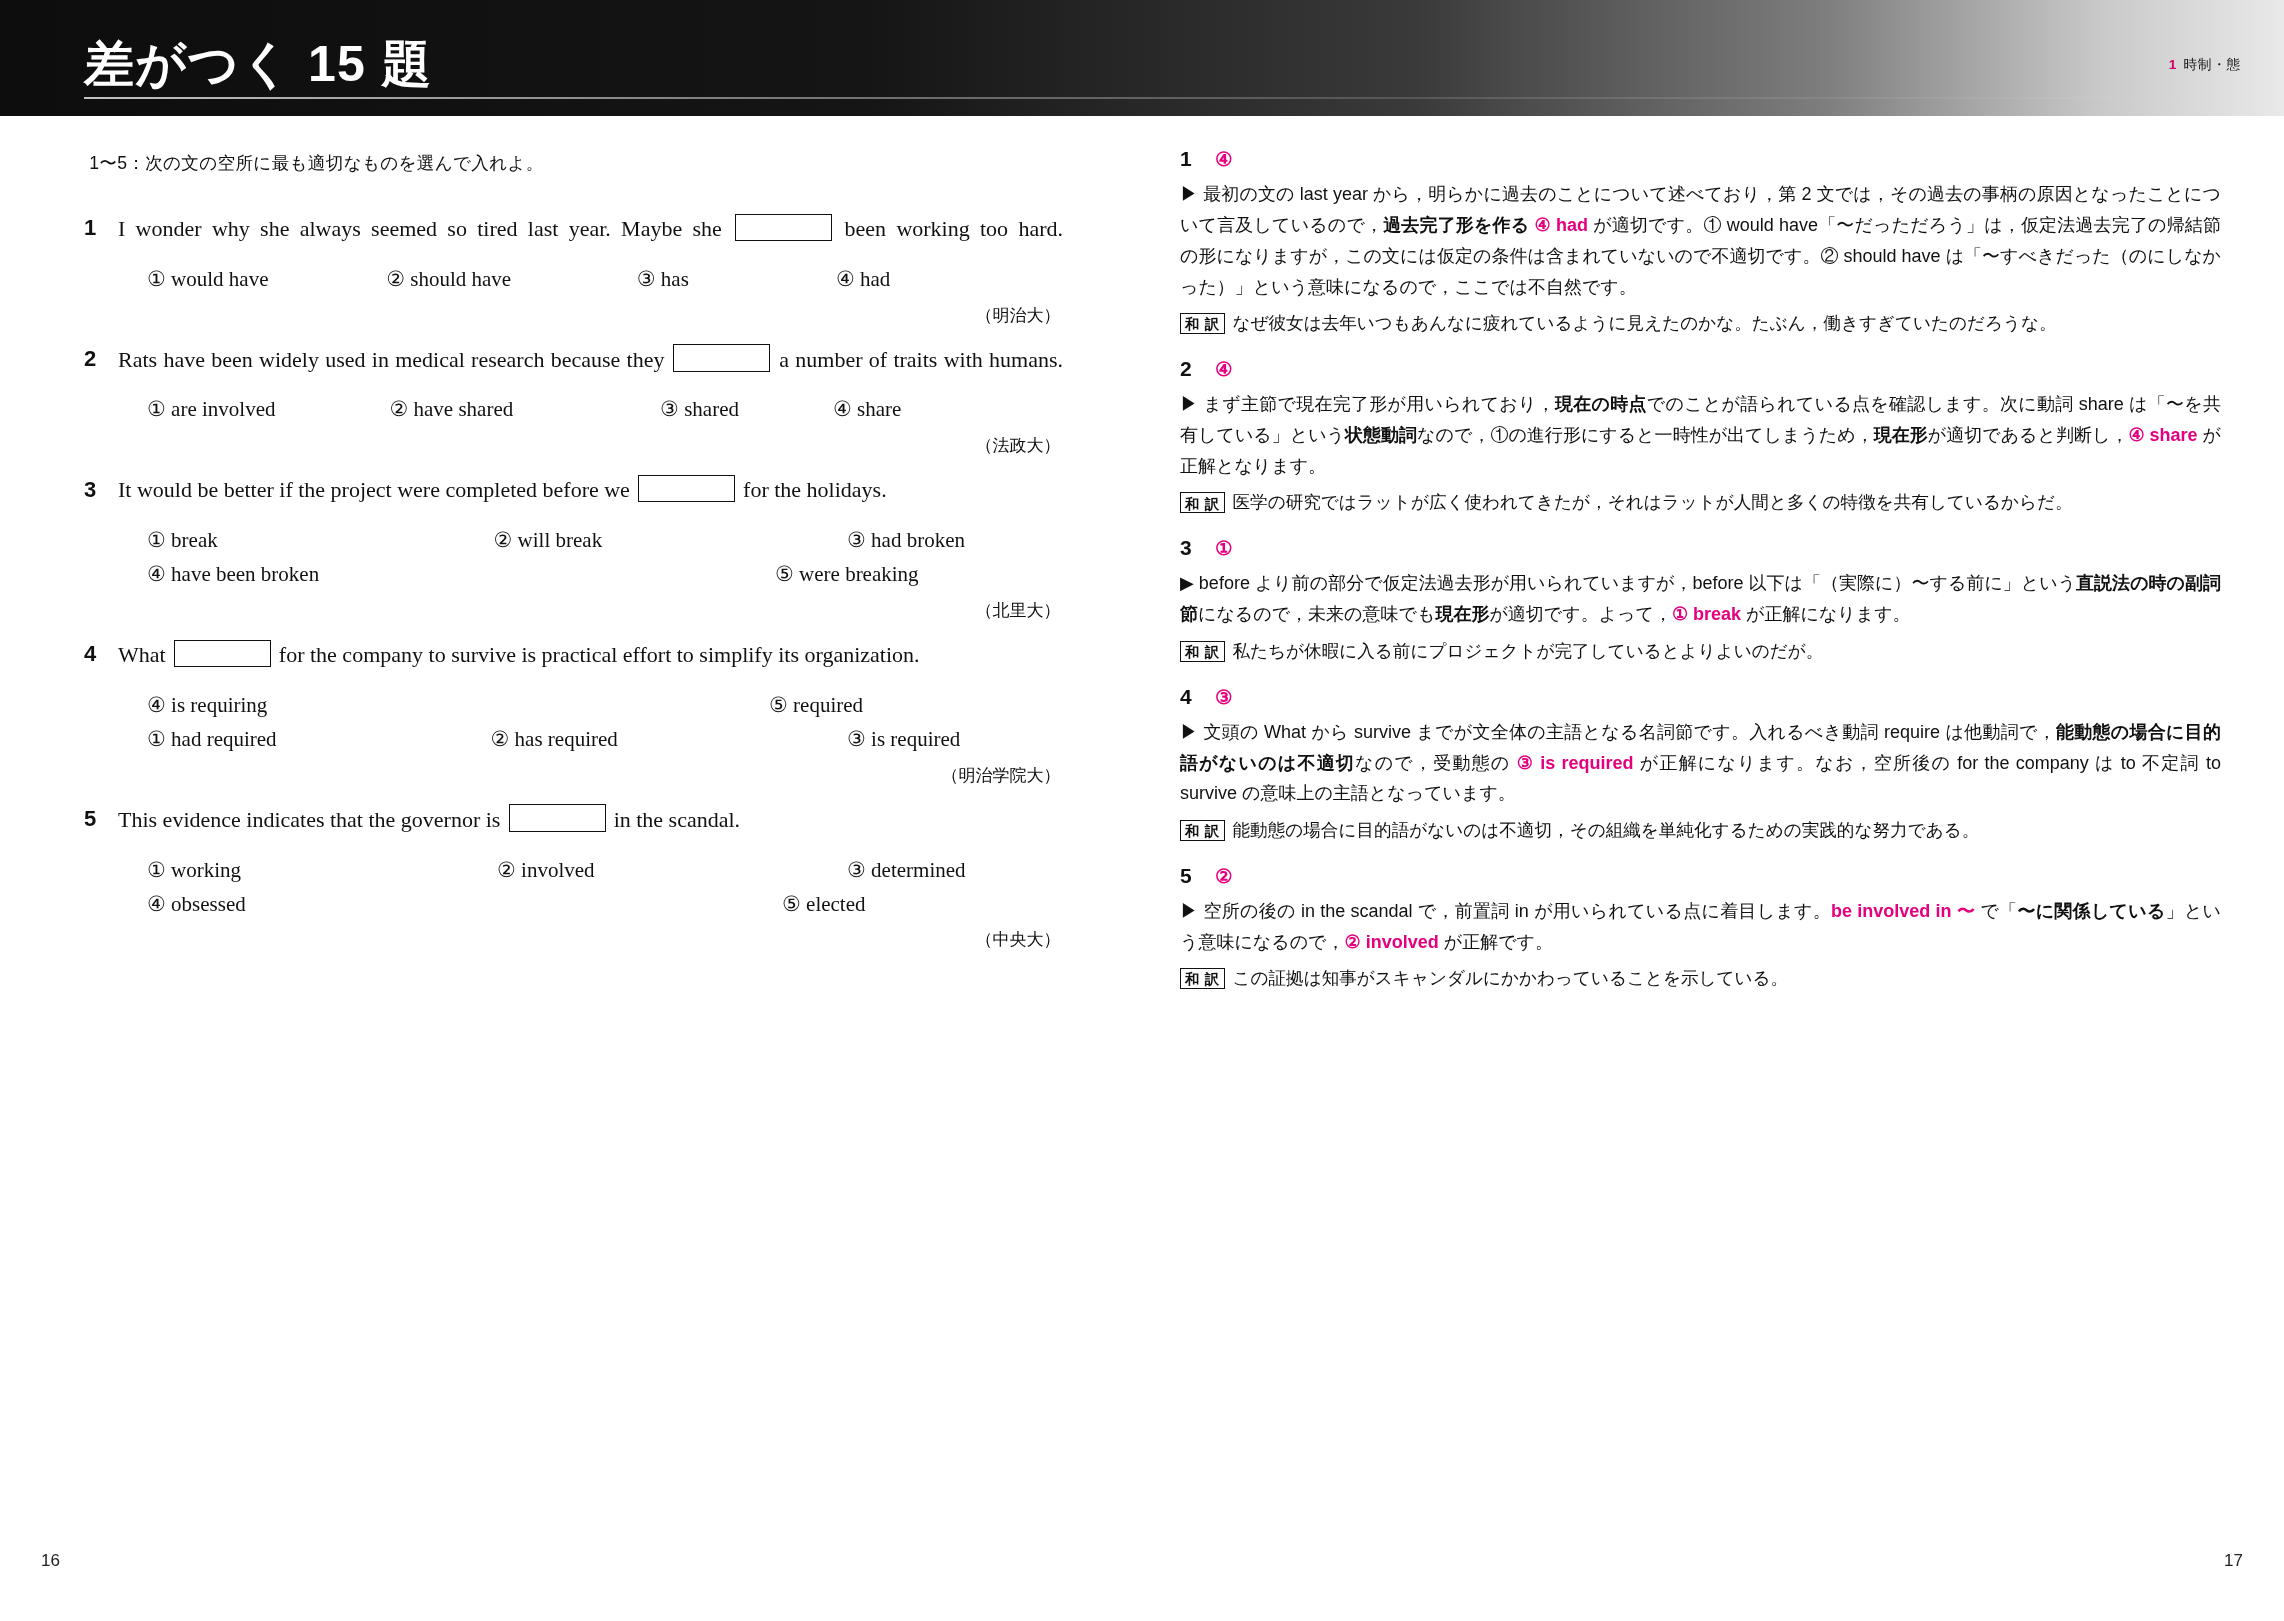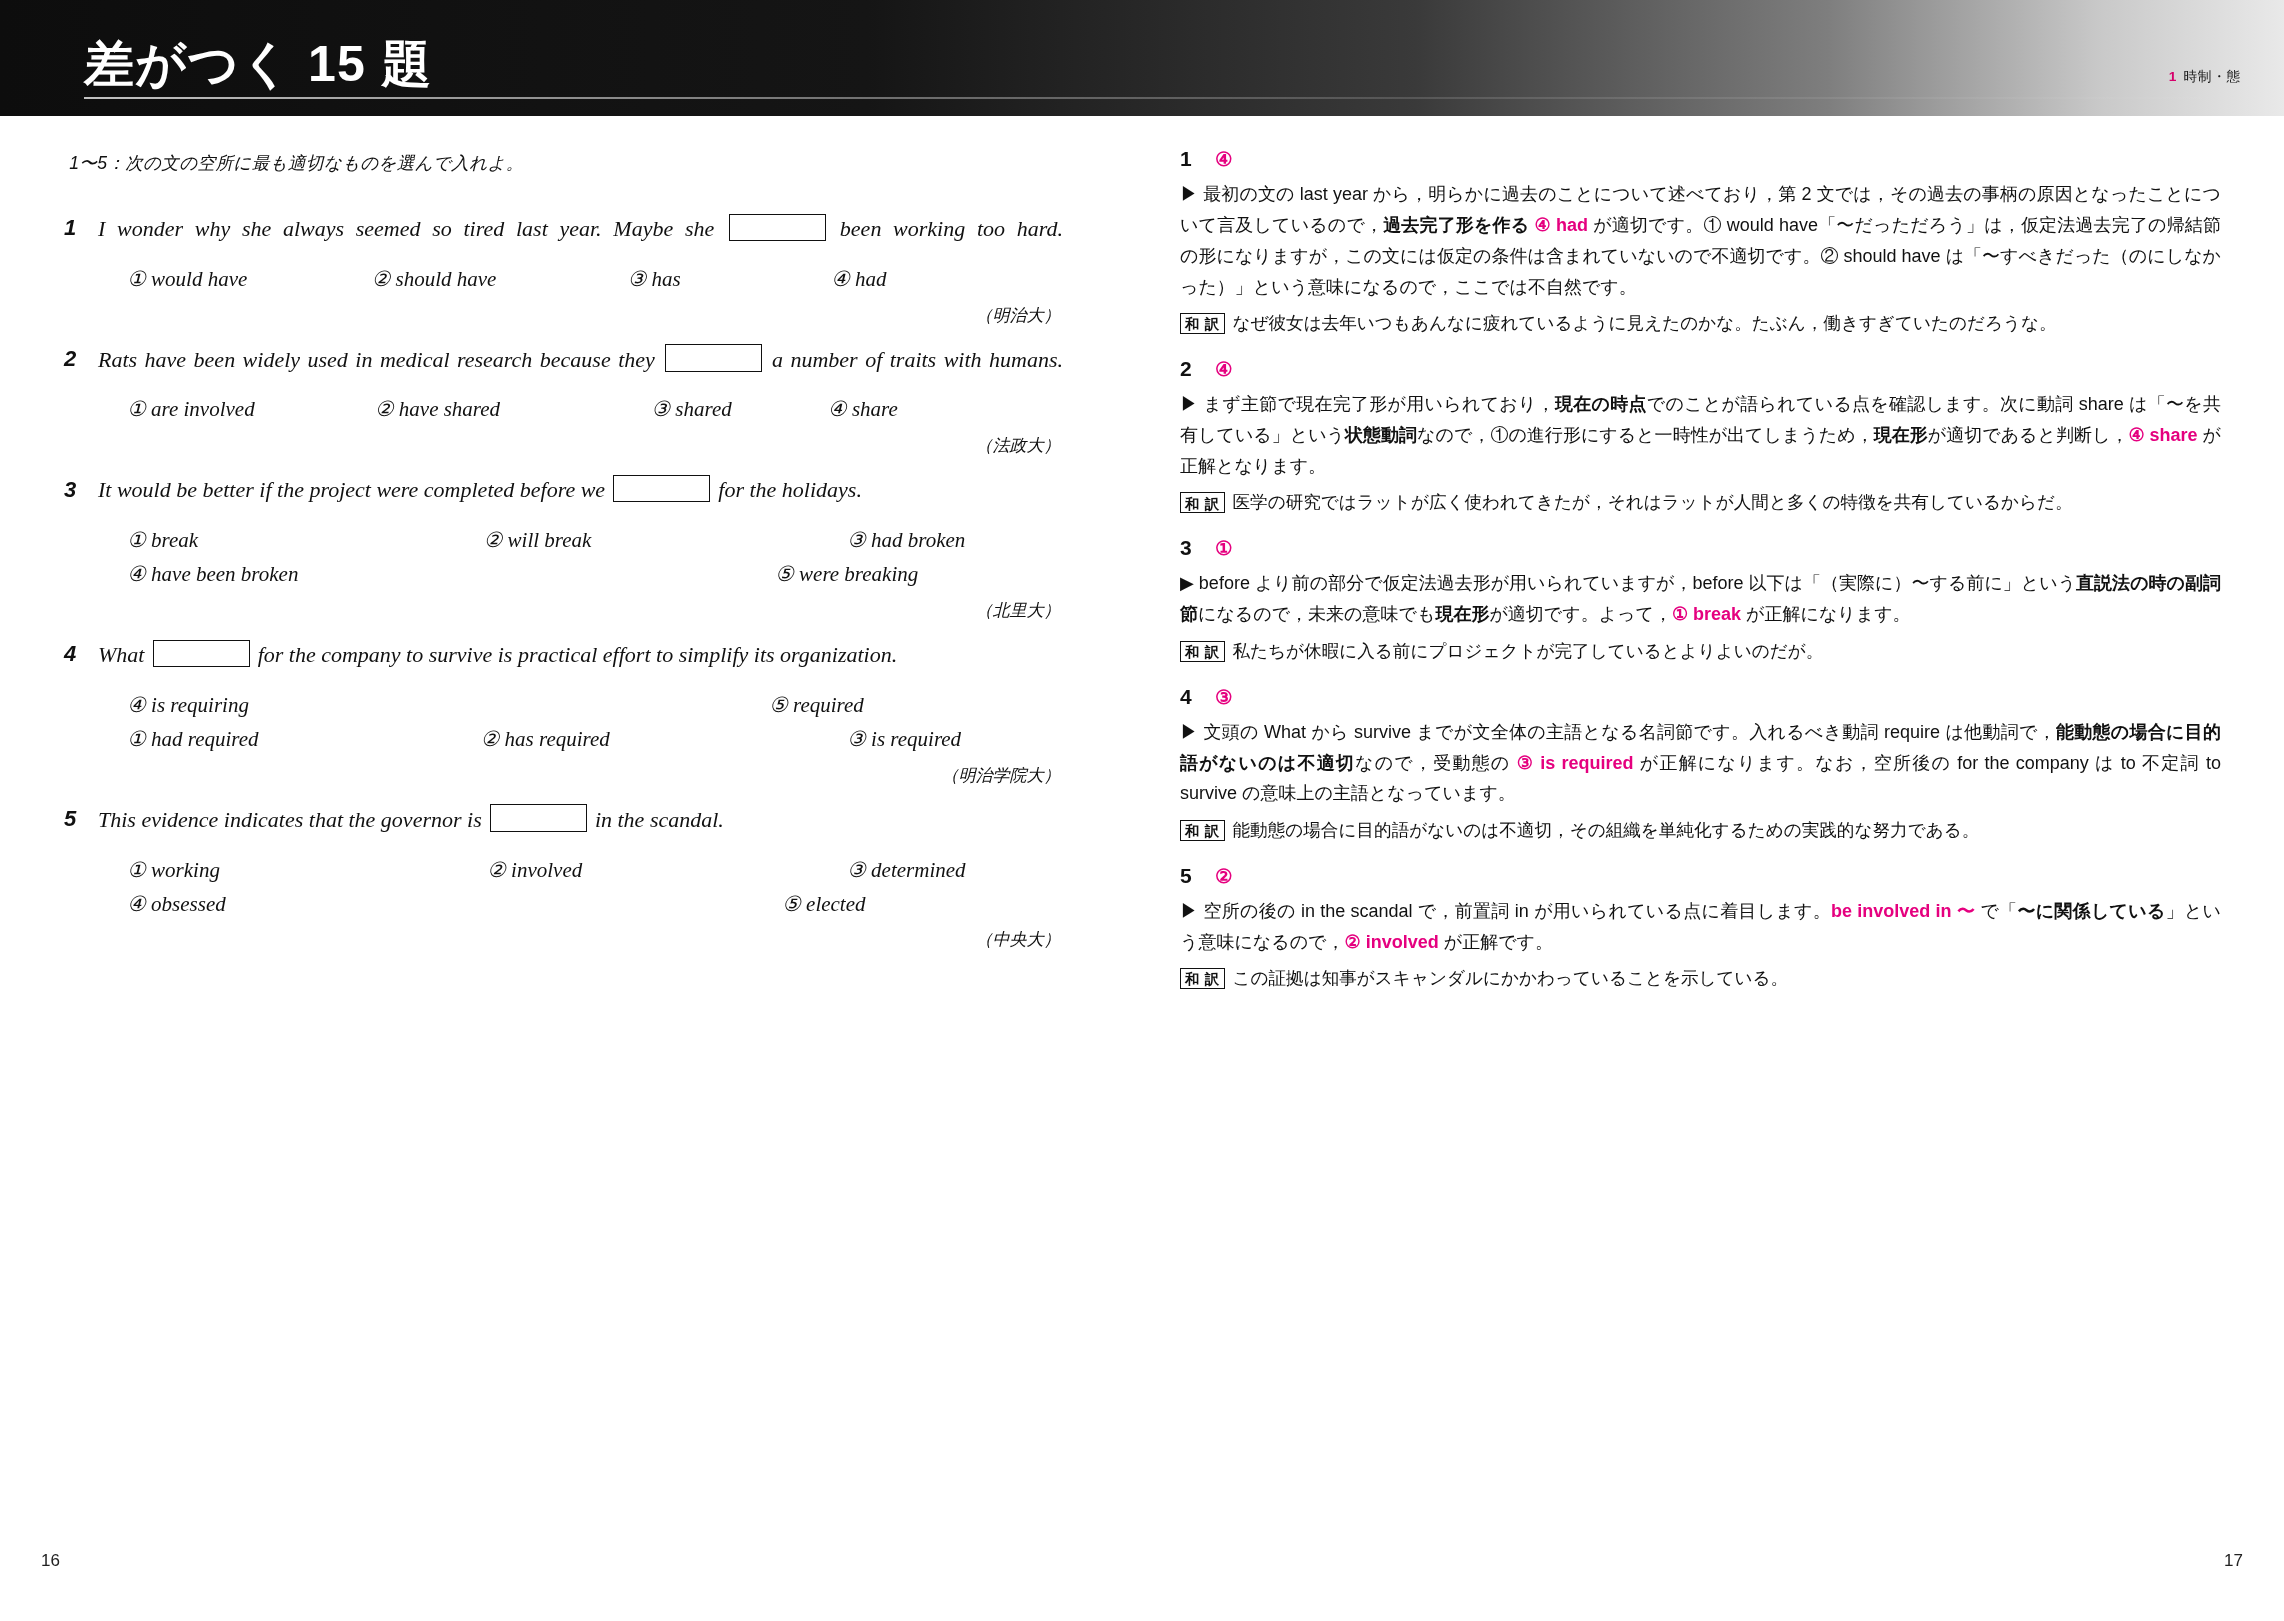--- a/index.html
+++ b/index.html
@@ -33,42 +33,41 @@
     letter-spacing: 1.3px;
   }
   .header-rule {
     position: absolute;
     left: 84px; right: 0; bottom: 17px;
     height: 2px;
     background: linear-gradient(90deg, rgba(255,255,255,.75), rgba(255,255,255,.15) 60%, rgba(255,255,255,0));
   }
   .header-chapter {
     position: absolute;
-    right: 43px; top: 68px;
+    right: 43px; top: 56px;
     font-family: "Liberation Sans", sans-serif;
     font-size: 13.7px;
     color: #1b1b1b;
     letter-spacing: 0.7px;
   }
   .header-chapter .num {
     color: #d6006b;
     font-weight: bold;
     margin-right: 6.5px;
   }
   
   .body {
     flex: 1 1 auto;
     display: flex;
     position: relative;
   }
   .col-left {
     width: 1141px;
-    padding: 31px 78px 0 64px;
-    position: relative;
-    font-style: italic;
+    padding: 31px 78px 0 84px;
+    position: relative;
   }
   .col-right {
     flex: 1 1 auto;
     padding: 31px 63px 0 39px;
     position: relative;
   }
   .col-divider {
     position: absolute;
     left: 1141px; top: 11.8px; bottom: 72px;
     width: 0.7px;

